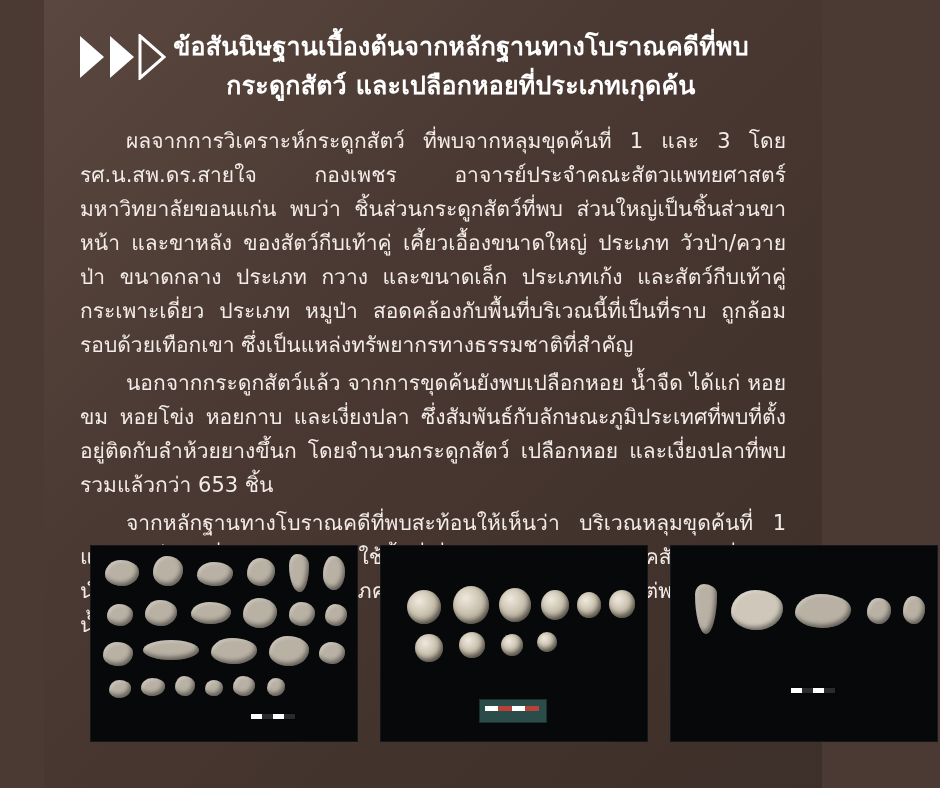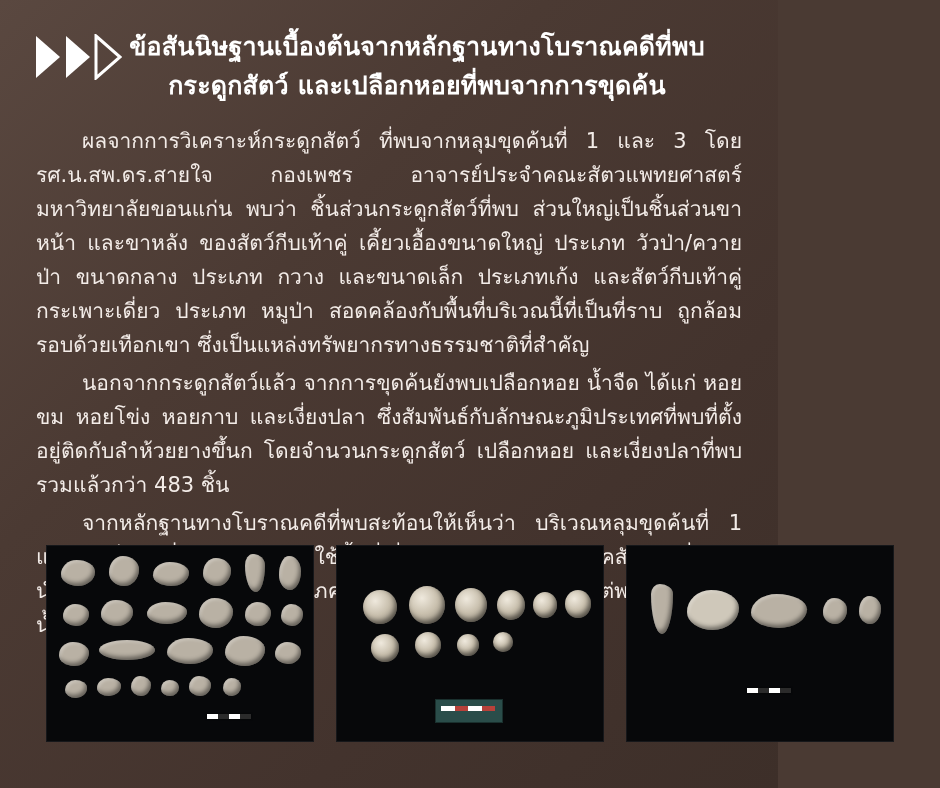--- a/index.html
+++ b/index.html
@@ -12,20 +12,21 @@
     background: #4a3a33;
     font-family: "DejaVu Sans", sans-serif;
     overflow: hidden;
   }
   .slide {
     position: relative;
     width: 778px;
     height: 788px;
     background: linear-gradient(135deg, #5a4840 0%, #4b3a33 35%, #43332d 70%, #3d2f29 100%);
     box-sizing: border-box;
+    margin-left: 44px;
   }
   
   .header {
     display: flex;
     align-items: flex-start;
     padding: 28px 40px 0 34px;
   }
   .chevrons {
     flex: 0 0 auto;
     width: 92px;
@@ -140,27 +141,27 @@
           </svg>
       </span>
       <span class="chev">
         <svg width="28" height="46" viewBox="0 0 28 46">
             <polygon points="2,2 26,23 2,44" fill="none" stroke="#ffffff" stroke-width="3"></polygon>
           </svg>
       </span>
     </div>
     <div class="title-wrap">
       <div class="title-line">ข้อสันนิษฐานเบื้องต้นจากหลักฐานทางโบราณคดีที่พบ</div>
-      <div class="title-line">กระดูกสัตว์ และเปลือกหอยที่พบจากการขุดค้น</div>
+      <div class="title-line">กระดูกสัตว์ และเปลือกหอยที่ประเภทเกุดค้น</div>
     </div>
   </div>
 
   <div class="body-text">
     <p class="para indent">ผลจากการวิเคราะห์กระดูกสัตว์ ที่พบจากหลุมขุดค้นที่ 1 และ 3 โดยรศ.น.สพ.ดร.สายใจ กองเพชร อาจารย์ประจำคณะสัตวแพทยศาสตร์ มหาวิทยาลัยขอนแก่น พบว่า ชิ้นส่วนกระดูกสัตว์ที่พบ ส่วนใหญ่เป็นชิ้นส่วนขาหน้า และขาหลัง ของสัตว์กีบเท้าคู่ เคี้ยวเอื้องขนาดใหญ่ ประเภท วัวป่า/ควายป่า ขนาดกลาง ประเภท กวาง และขนาดเล็ก ประเภทเก้ง และสัตว์กีบเท้าคู่ กระเพาะเดี่ยว ประเภท หมูป่า สอดคล้องกับพื้นที่บริเวณนี้ที่เป็นที่ราบ ถูกล้อมรอบด้วยเทือกเขา ซึ่งเป็นแหล่งทรัพยากรทางธรรมชาติที่สำคัญ</p>
-    <p class="para indent">นอกจากกระดูกสัตว์แล้ว จากการขุดค้นยังพบเปลือกหอย น้ำจืด ได้แก่ หอยขม หอยโข่ง หอยกาบ และเงี่ยงปลา ซึ่งสัมพันธ์กับลักษณะภูมิประเทศที่พบที่ตั้งอยู่ติดกับลำห้วยยางขึ้นก โดยจำนวนกระดูกสัตว์ เปลือกหอย และเงี่ยงปลาที่พบ รวมแล้วกว่า 483 ชิ้น</p>
+    <p class="para indent">นอกจากกระดูกสัตว์แล้ว จากการขุดค้นยังพบเปลือกหอย น้ำจืด ได้แก่ หอยขม หอยโข่ง หอยกาบ และเงี่ยงปลา ซึ่งสัมพันธ์กับลักษณะภูมิประเทศที่พบที่ตั้งอยู่ติดกับลำห้วยยางขึ้นก โดยจำนวนกระดูกสัตว์ เปลือกหอย และเงี่ยงปลาที่พบ รวมแล้วกว่า 653 ชิ้น</p>
     <p class="para indent">จากหลักฐานทางโบราณคดีที่พบสะท้อนให้เห็นว่า บริเวณหลุมขุดค้นที่ 1 และ 4 เป็นจุดที่ มนุษย์โบราณ ใช้พื้นที่เพื่อการแปรรูปและบริโภคสัตว์ป่าที่ถูกล่านำมาเป็นอาหาร และไม่ได้บริโภคสัตว์ที่ถูกล่าเพียงอย่างเดียว แต่พบการนำหอยน้ำจืดมาบริโภคร่วมด้วย</p>
   </div>
 
   <div class="photos">
 
     <div class="photo">
       <div class="bone" style="left:14px;top:14px;width:34px;height:26px;"></div>
       <div class="bone" style="left:62px;top:10px;width:30px;height:30px;"></div>
       <div class="bone" style="left:106px;top:16px;width:36px;height:24px;"></div>
       <div class="bone" style="left:156px;top:12px;width:28px;height:28px;"></div>

